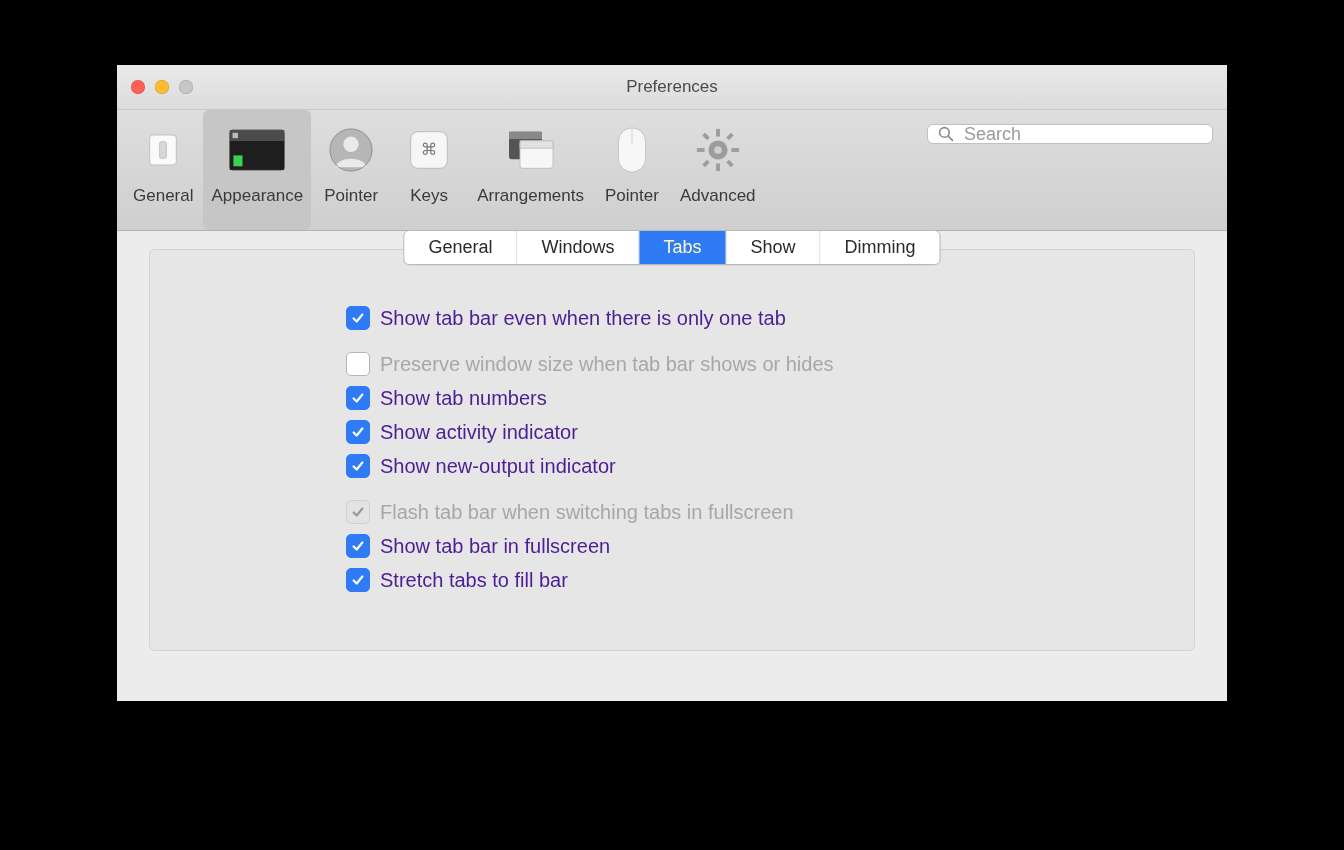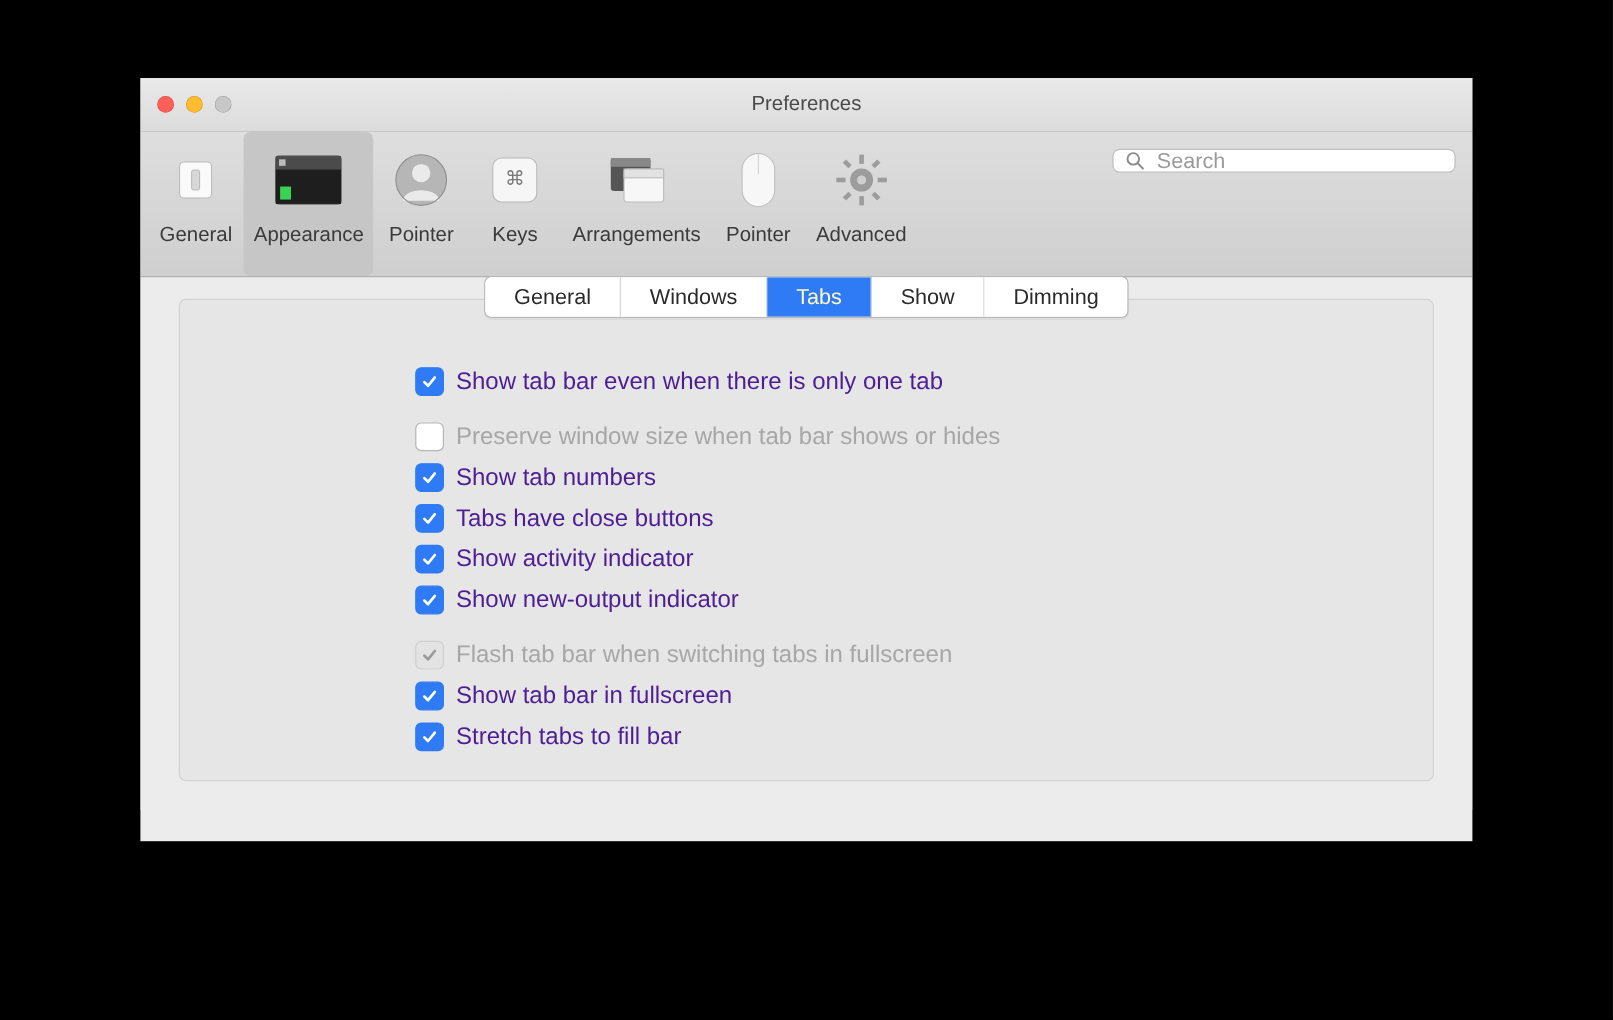--- a/index.html
+++ b/index.html
@@ -332,28 +332,20 @@
               </svg>
             </div>
             <span>Show tab numbers</span>
           </div>
           <div class="chk-row">
             <div class="chk checked">
               <svg viewBox="0 0 16 16">
                 <path d="M3 8.5 L6.5 12 L13 4" fill="none" stroke-width="2.5" stroke-linecap="round" stroke-linejoin="round"></path>
               </svg>
             </div>
-            <span>Tabs have close buttons</span>
-          </div>
-          <div class="chk-row">
-            <div class="chk checked">
-              <svg viewBox="0 0 16 16">
-                <path d="M3 8.5 L6.5 12 L13 4" fill="none" stroke-width="2.5" stroke-linecap="round" stroke-linejoin="round"></path>
-              </svg>
-            </div>
             <span>Show activity indicator</span>
           </div>
           <div class="chk-row">
             <div class="chk checked">
               <svg viewBox="0 0 16 16">
                 <path d="M3 8.5 L6.5 12 L13 4" fill="none" stroke-width="2.5" stroke-linecap="round" stroke-linejoin="round"></path>
               </svg>
             </div>
             <span>Show new-output indicator</span>
           </div>

